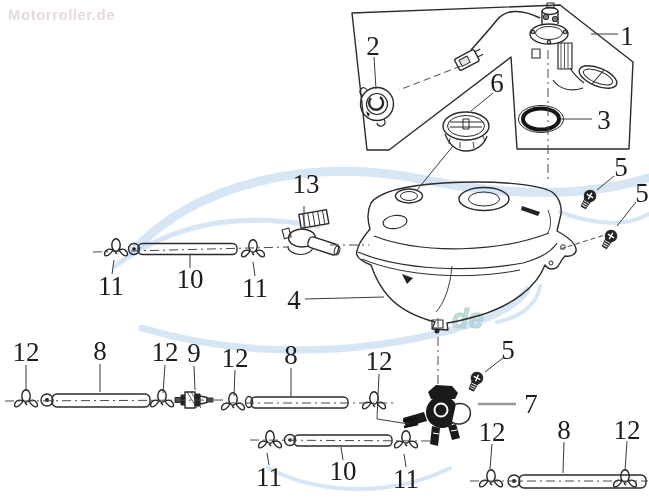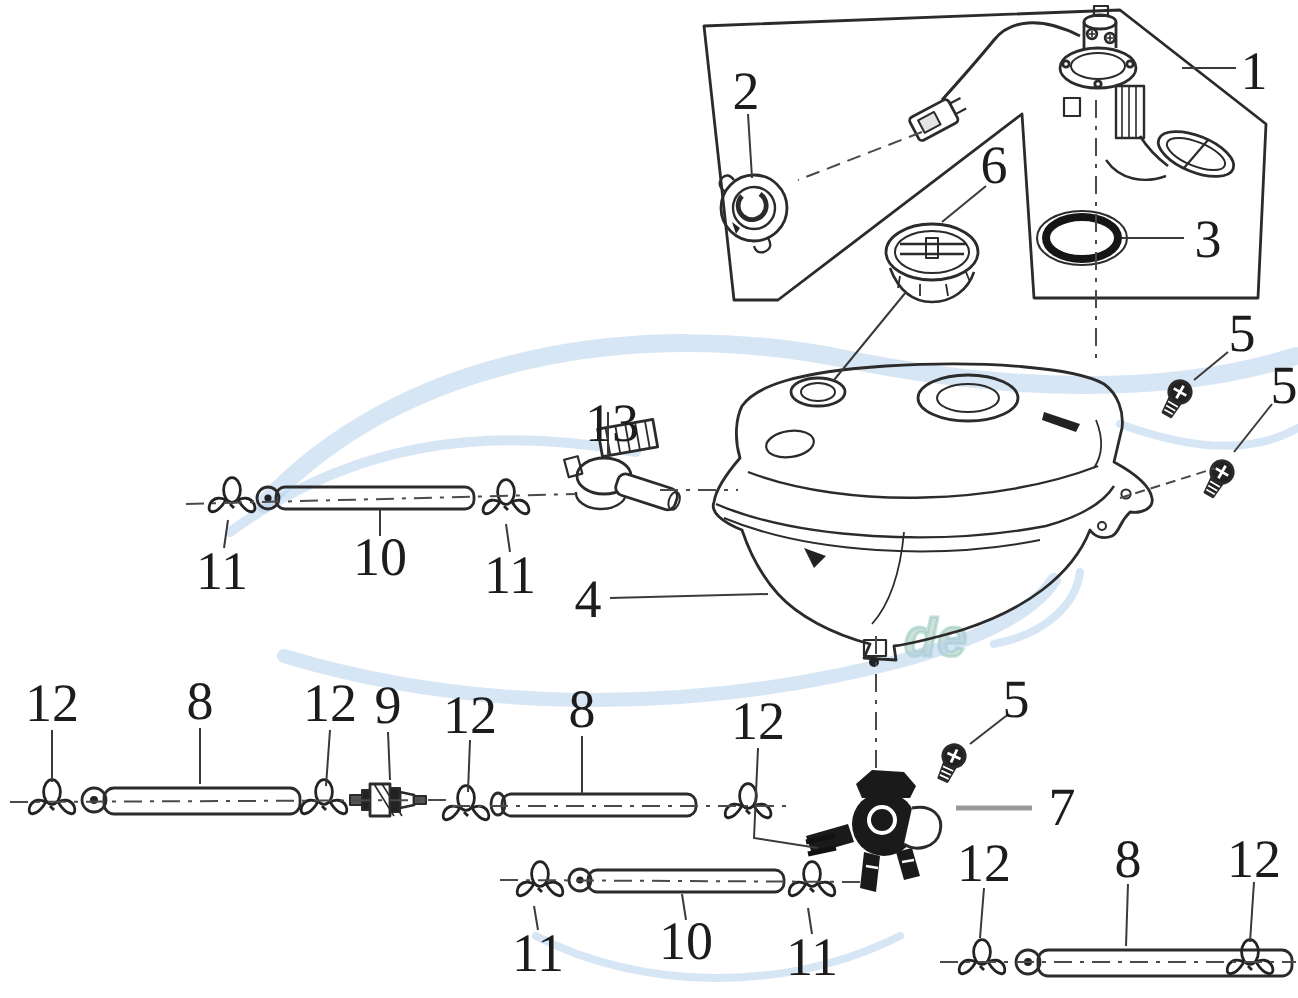--- a/index.html
+++ b/index.html
@@ -277,20 +277,21 @@
         <path d="M226,403 L394,403"></path>
         <path d="M250,440 L430,441"></path>
         <path d="M470,481 L648,481"></path>
         <path d="M438,318 L438,385"></path>
         <path d="M461,66 L399,90" stroke-dasharray="7 4"></path>
         <path d="M560,249 L608,234" stroke-dasharray="5 3"></path>
       </g>
     </g>
   </svg>
 
+  <div class="logo">Motorroller.de</div>
   <div class="labels">
       <div class="plabel" style="left: 627px; top: 36px;">1</div>
       <div class="plabel" style="left: 373px; top: 46px;">2</div>
       <div class="plabel" style="left: 604px; top: 120px;">3</div>
       <div class="plabel" style="left: 294px; top: 300px;">4</div>
       <div class="plabel" style="left: 621px; top: 167px;">5</div>
       <div class="plabel" style="left: 642px; top: 193px;">5</div>
       <div class="plabel" style="left: 508px; top: 350px;">5</div>
       <div class="plabel" style="left: 497px; top: 83px;">6</div>
       <div class="plabel" style="left: 531px; top: 404px;">7</div>
@@ -303,15 +304,15 @@
       <div class="plabel" style="left: 111px; top: 286px;">11</div>
       <div class="plabel" style="left: 255px; top: 288px;">11</div>
       <div class="plabel" style="left: 269px; top: 477px;">11</div>
       <div class="plabel" style="left: 406px; top: 479px;">11</div>
       <div class="plabel" style="left: 26px; top: 352px;">12</div>
       <div class="plabel" style="left: 165px; top: 352px;">12</div>
       <div class="plabel" style="left: 235px; top: 358px;">12</div>
       <div class="plabel" style="left: 379px; top: 361px;">12</div>
       <div class="plabel" style="left: 492px; top: 432px;">12</div>
       <div class="plabel" style="left: 627px; top: 430px;">12</div>
-      <div class="plabel" style="left: 306px; top: 212px;">13</div>
+      <div class="plabel" style="left: 306px; top: 184px;">13</div>
     </div>
 </div>
 
 </body></html>

